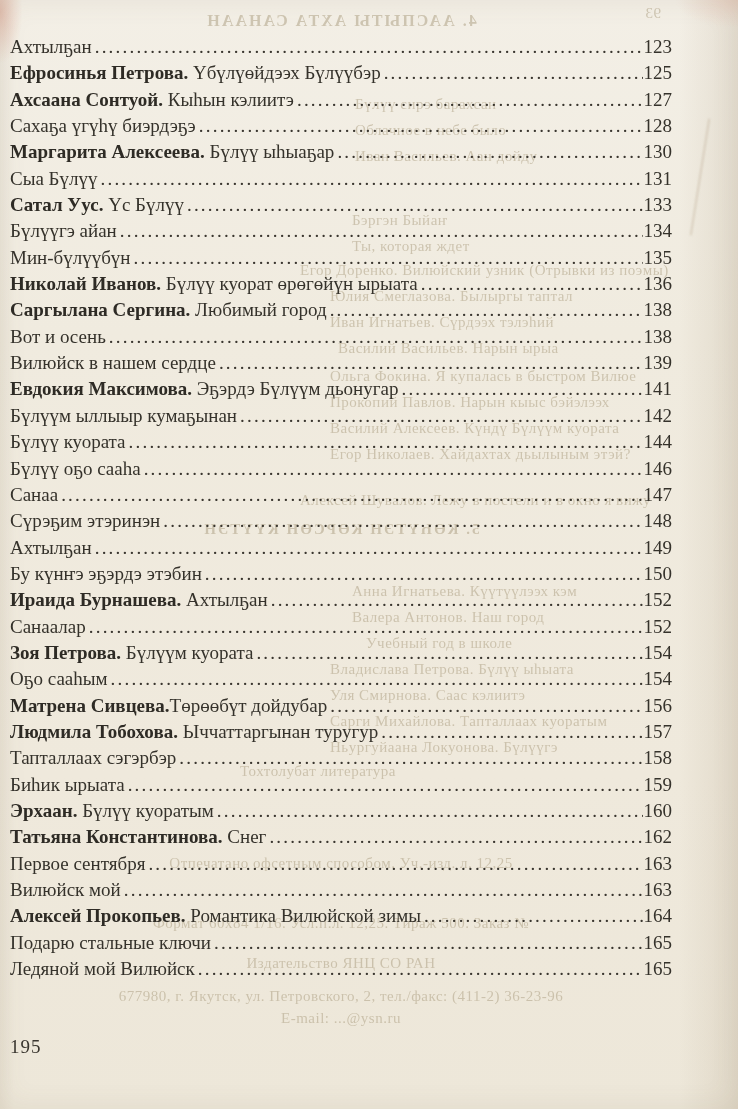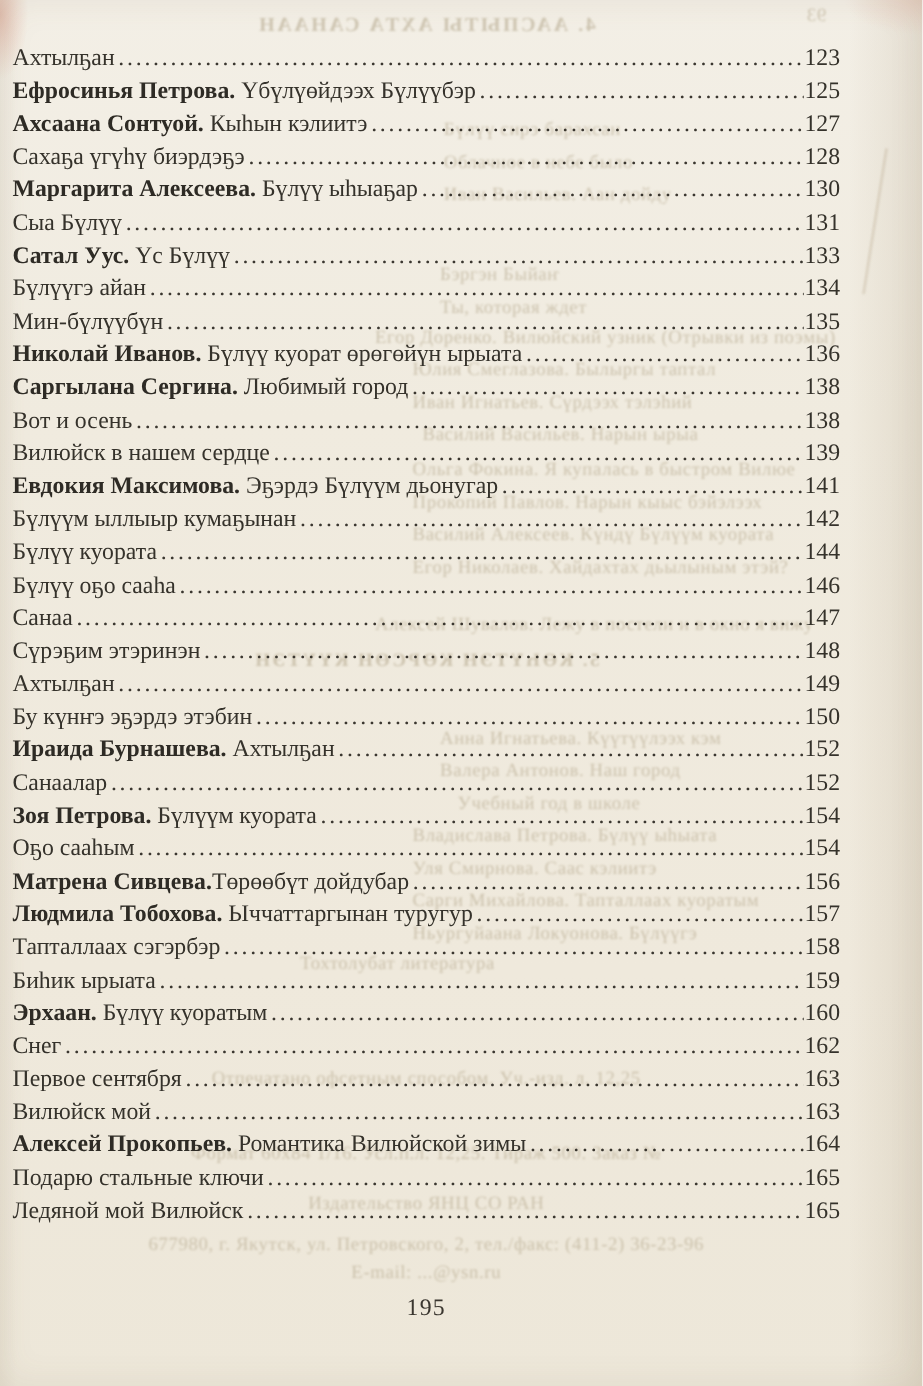--- a/index.html
+++ b/index.html
@@ -44,21 +44,21 @@
   .toc-author{font-weight:bold;white-space:pre;color:#2e2b25;}
   .toc-title{white-space:pre;}
   .toc-leader{
     flex:1 1 0;min-width:0;overflow:hidden;white-space:pre;
     letter-spacing:2.2px;padding-left:3px;color:#3a362f;
   }
   .toc-page{padding-left:1px;}
 
   .folio{
     position:absolute;left:10px;right:66px;top:1036px;
-    text-align:center;font-size:19px;color:#3a362f;letter-spacing:1px;
+    font-size:19px;color:#3a362f;letter-spacing:1px;
   }
 </style>
 </head>
 <body>
 
 <div class="page">
   <div class="bleed-layer">
       <div class="bleed mir bold ctr" style="top: 12px; font-size: 16px;">4. ААСПЫТЫ АХТА САНААН</div>
       <div class="bleed mir" style="top: 5px; left: 645px; font-size: 15px;">93</div>
       <div class="bleed" style="top: 96px; left: 355px;">Бүлүү сирэ барахсан</div>
@@ -265,20 +265,21 @@
         <span class="toc-leader">....................................................................................................................................................................................</span>
         <span class="toc-page">159</span>
       </div>
       <div class="toc-row">
         <span class="toc-author">Эрхаан. </span>
         <span class="toc-title">Бүлүү куоратым</span>
         <span class="toc-leader">....................................................................................................................................................................................</span>
         <span class="toc-page">160</span>
       </div>
       <div class="toc-row">
+        <span class="toc-author">Татьяна Константинова. </span>
         <span class="toc-title">Снег</span>
         <span class="toc-leader">....................................................................................................................................................................................</span>
         <span class="toc-page">162</span>
       </div>
       <div class="toc-row">
         <span class="toc-author"></span>
         <span class="toc-title">Первое сентября</span>
         <span class="toc-leader">....................................................................................................................................................................................</span>
         <span class="toc-page">163</span>
       </div>

